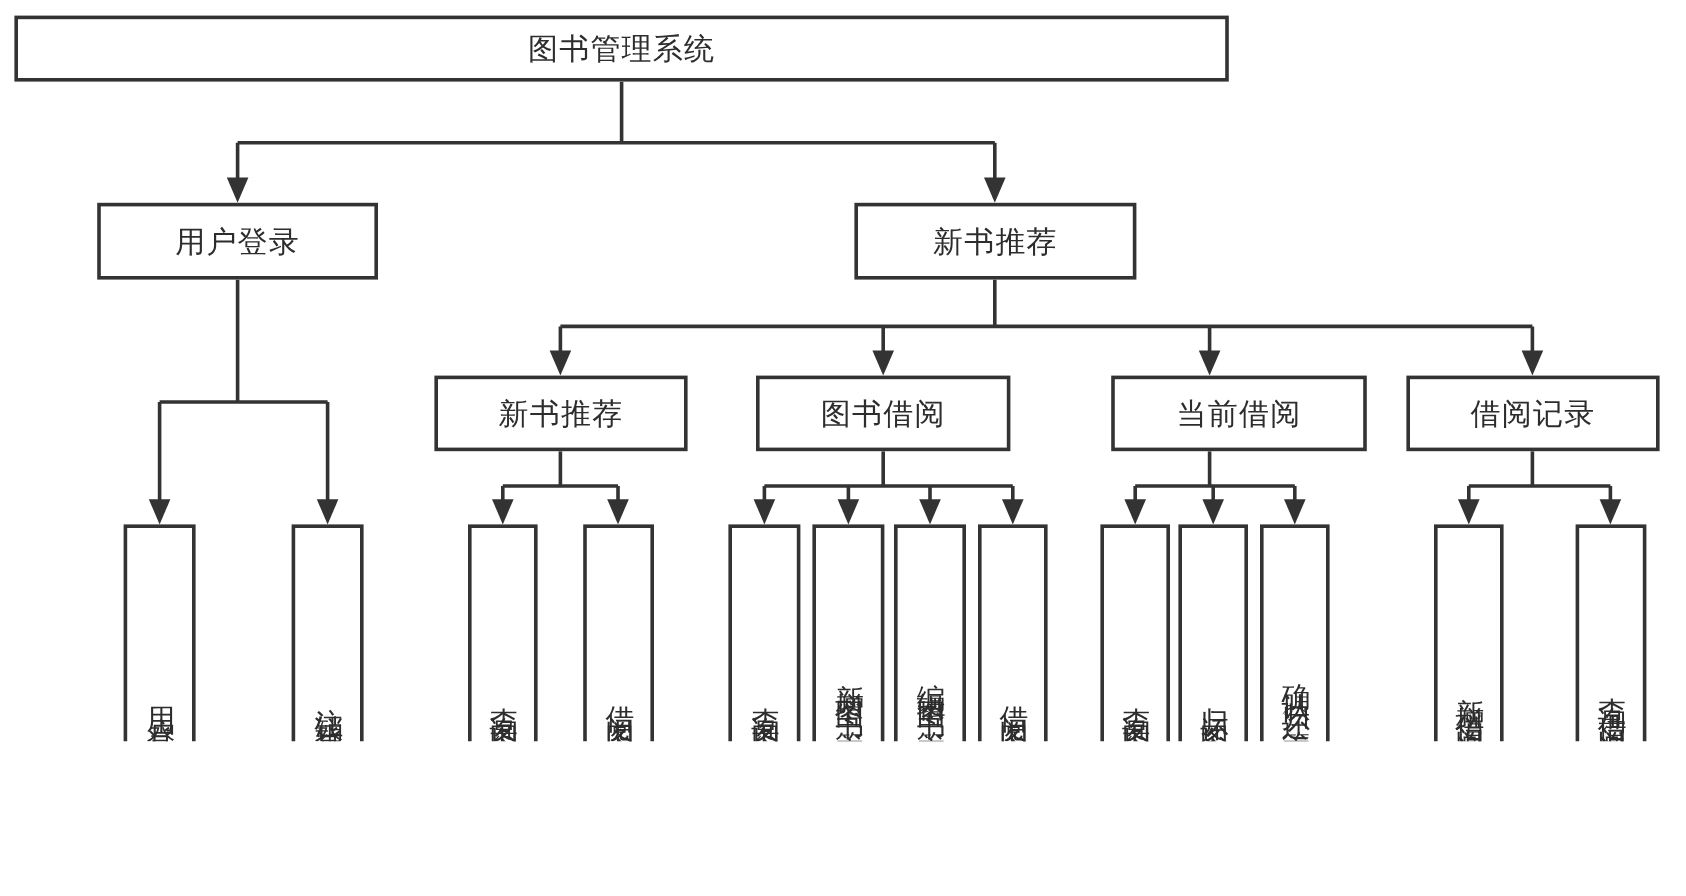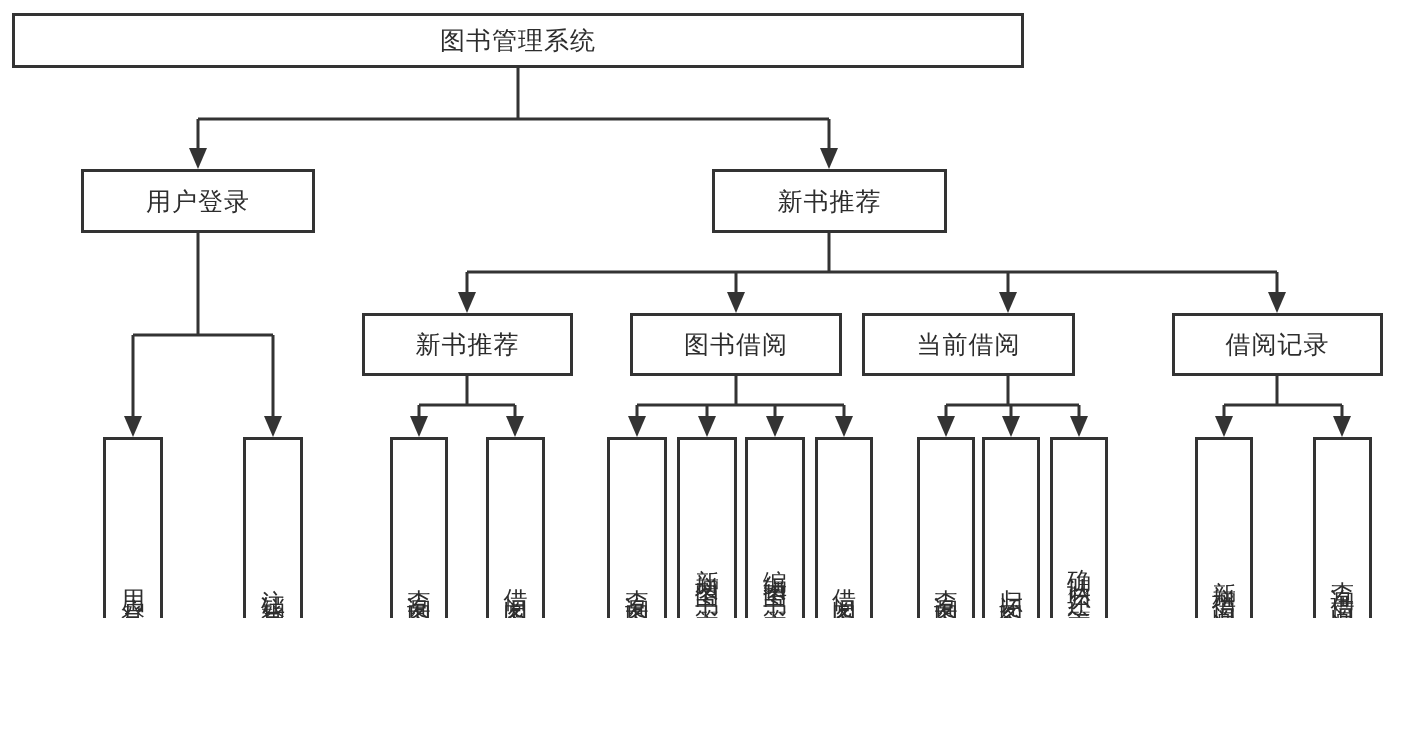--- a/index.html
+++ b/index.html
@@ -135,21 +135,21 @@
   <div class="box" style="left:712px; top:169px; width:235px; height:64px;">
     <span>新书推荐</span>
   </div>
 
   <div class="box" style="left:362px; top:313px; width:211px; height:63px;">
     <span>新书推荐</span>
   </div>
   <div class="box" style="left:630px; top:313px; width:212px; height:63px;">
     <span>图书借阅</span>
   </div>
-  <div class="box" style="left:862px; top:313px; width:213px; height:63px;">
+  <div class="box" style="left:926px; top:313px; width:213px; height:63px;">
     <span>当前借阅</span>
   </div>
   <div class="box" style="left:1172px; top:313px; width:211px; height:63px;">
     <span>借阅记录</span>
   </div>
 
   <div class="leaf" style="left:103px; top:437px; width:60px; height:298px;">
     <span class="vtext">用户登录</span>
   </div>
   <div class="leaf" style="left:243px; top:437px; width:60px; height:298px;">

